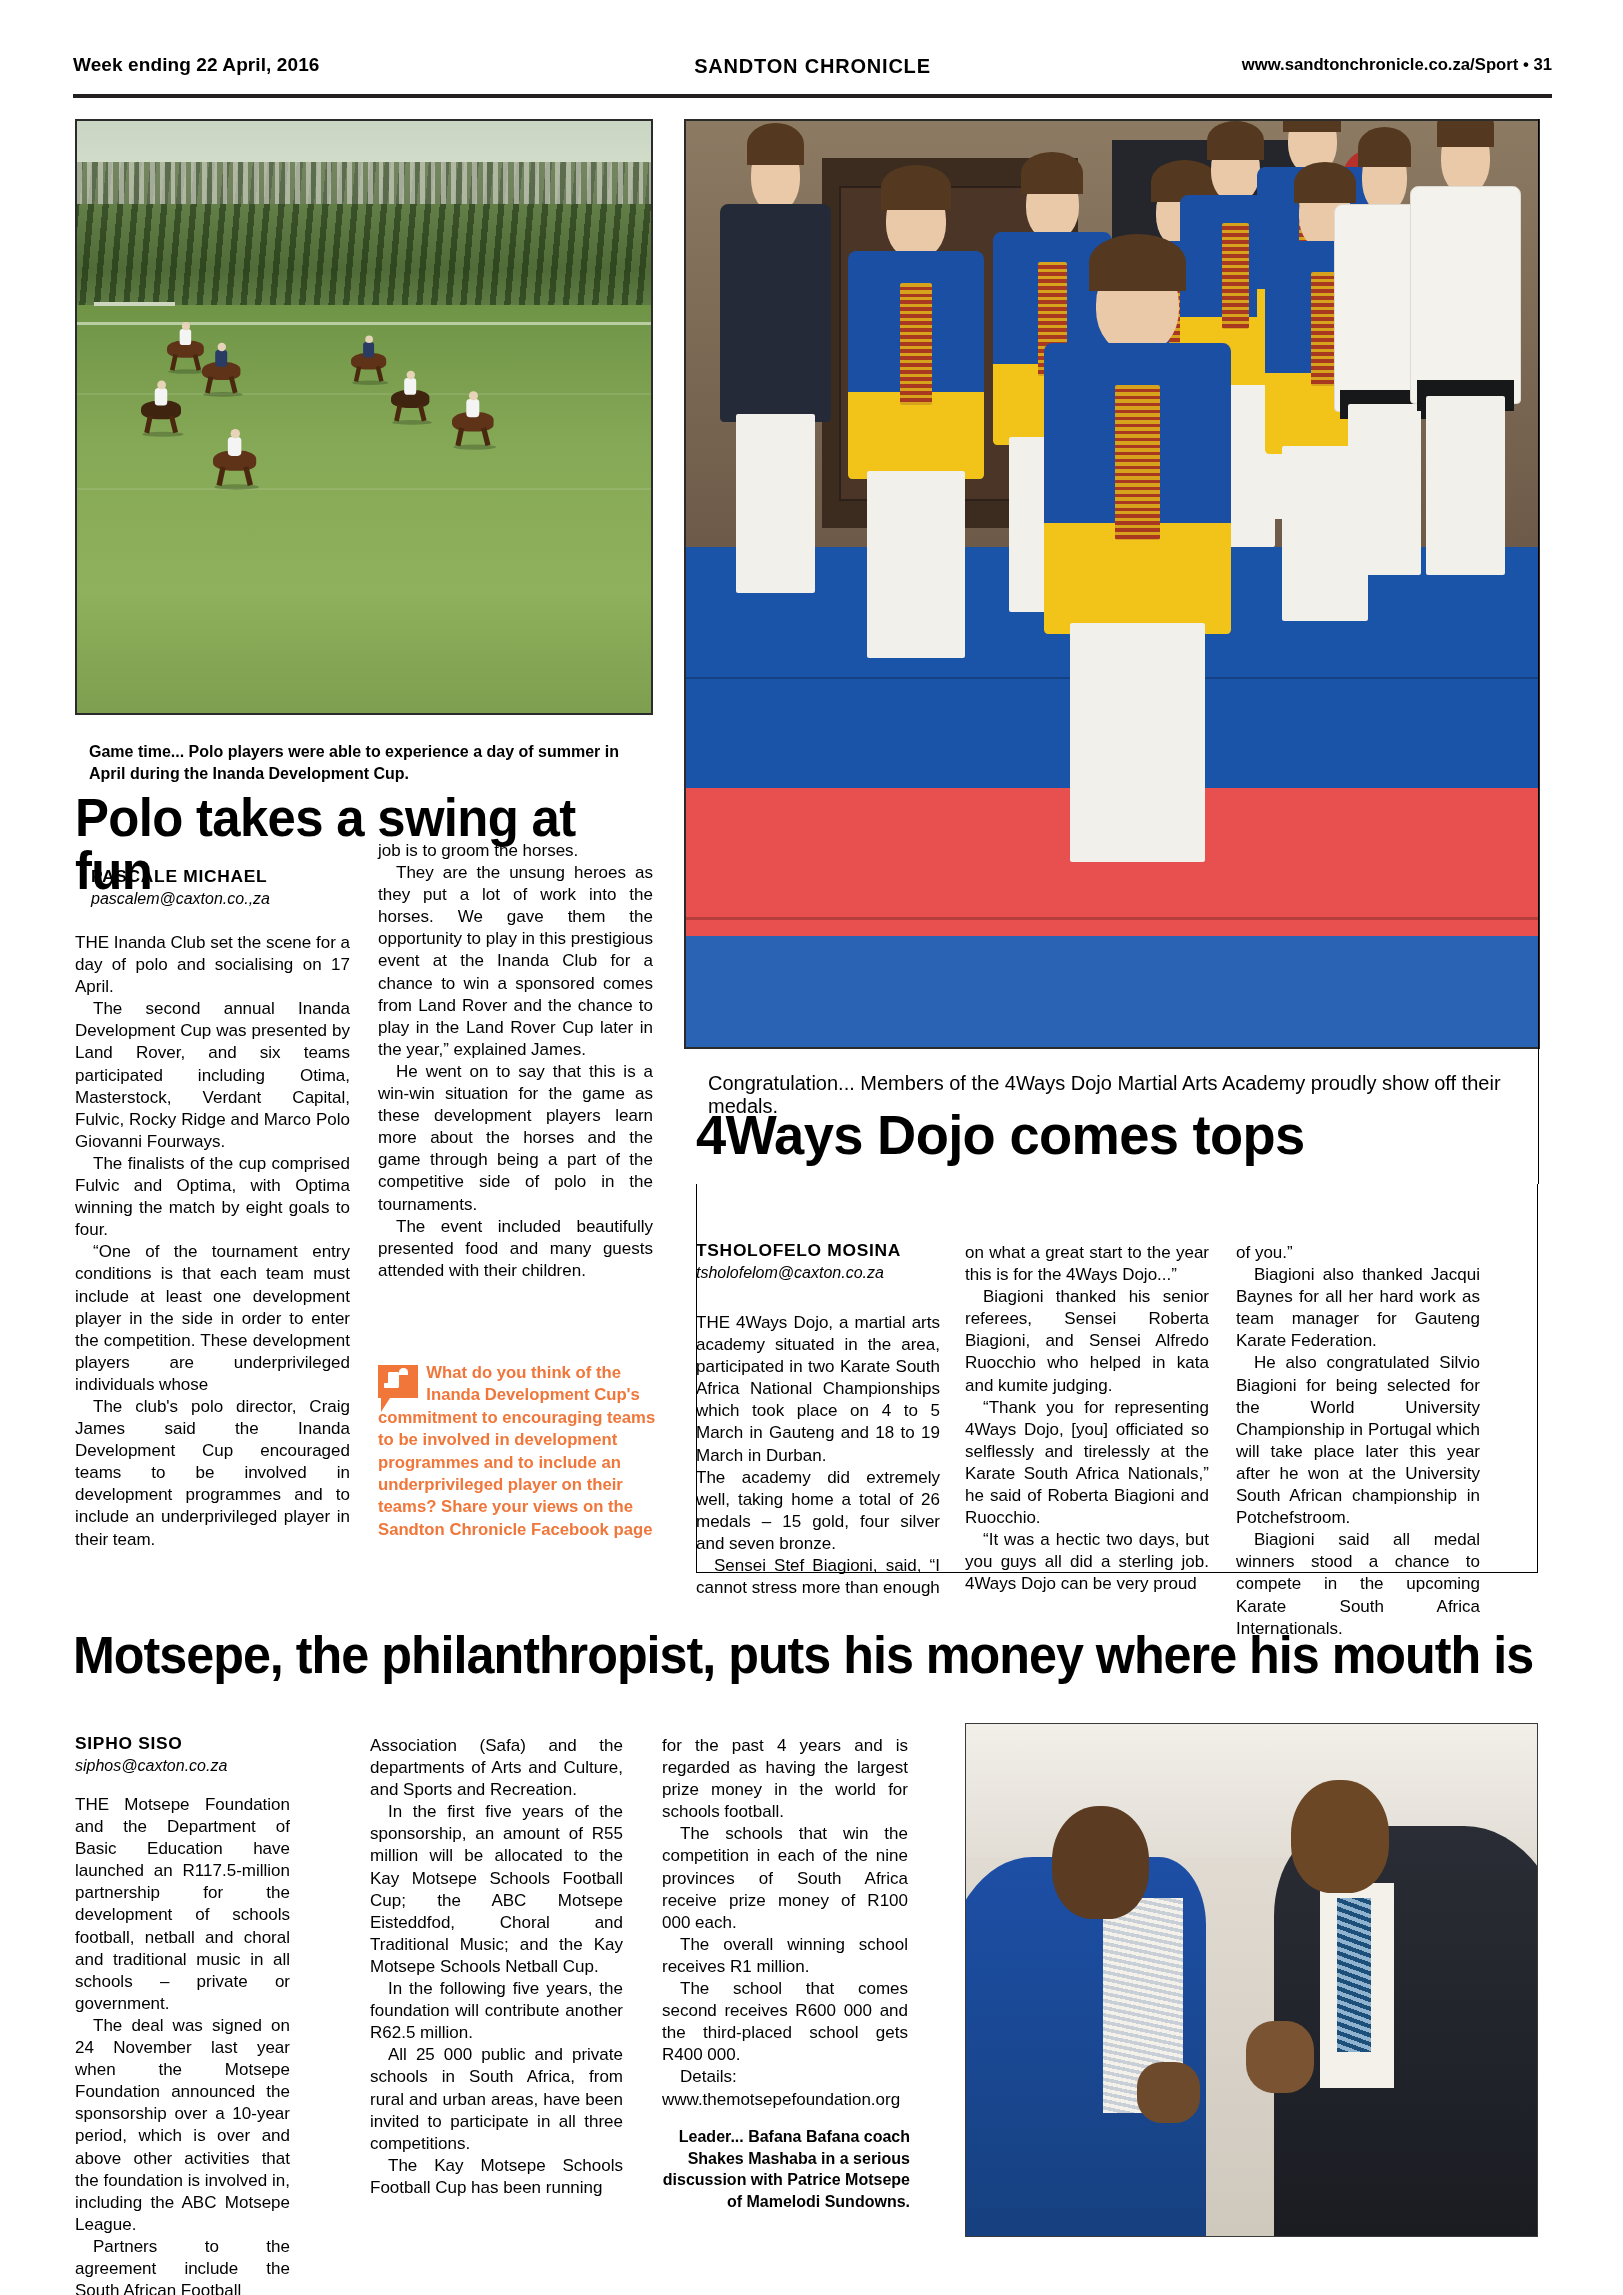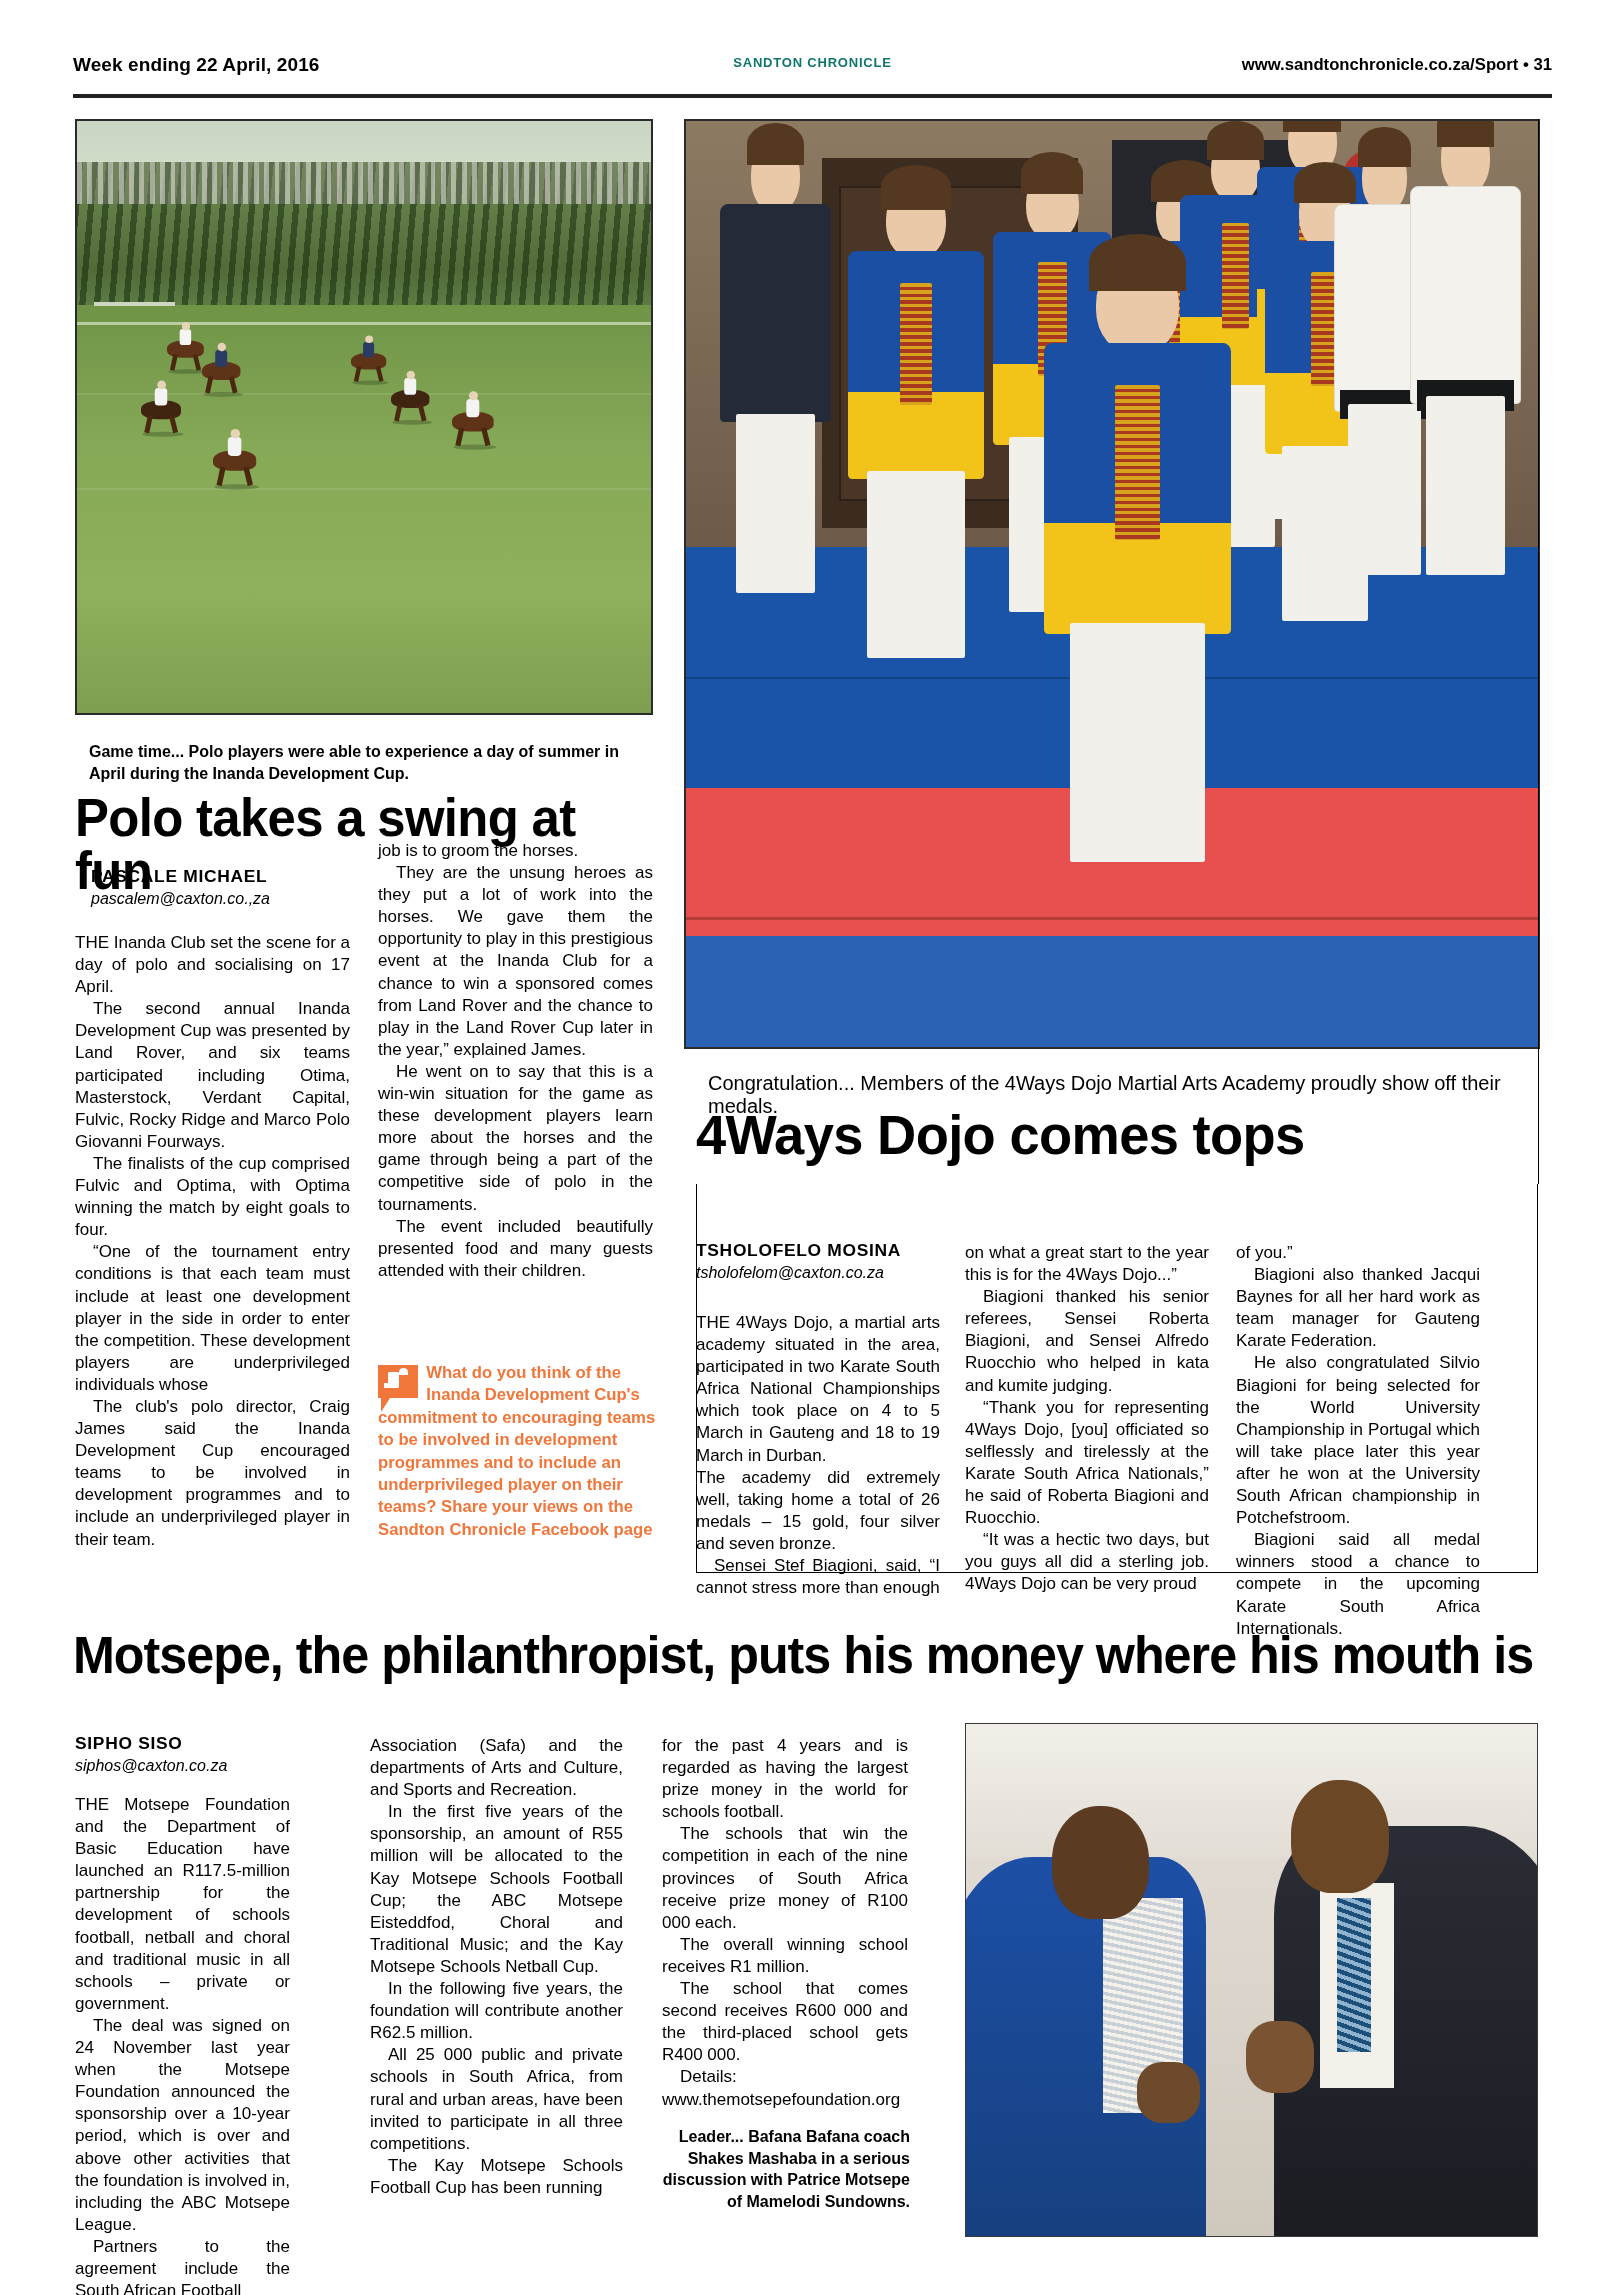--- a/index.html
+++ b/index.html
@@ -10,21 +10,21 @@
     color:#000;
     position:relative;
     overflow:hidden;
   }
   .page { position:absolute; left:0; top:0; width:1624px; height:1962px; background:#fff; }
 
   
   .masthead { position:absolute; left:73px; top:54px; width:1479px; height:33px; }
   .mast-date { position:absolute; left:0; top:0; font-size:19px; font-weight:bold; letter-spacing:0.1px; }
   .mast-title { position:absolute; left:50%; top:1.4px; transform:translateX(-50%);
-                font-size:13px; font-weight:bold; color:#0f766e; letter-spacing:0.8px; }
+                font-size:20px; font-weight:bold; color:#000000; letter-spacing:0.8px; }
   .mast-url { position:absolute; right:0; top:1.4px; font-size:16.7px; font-weight:bold; text-align:right; white-space:nowrap; }
   .mast-rule { position:absolute; left:73px; top:94px; width:1479px; height:3.5px; background:#231f20; }
 
   
   .polo-photo { position:absolute; left:75px; top:119px; width:578px; height:596px;
                 border:2.1px solid #2b2b2b; overflow:hidden; }
   .polo-sky { position:absolute; left:0; top:0; width:100%; height:14%;
               background:linear-gradient(#c9d6c3,#d9e2cf); }
   .polo-trees { position:absolute; left:0; top:7%; width:100%; height:26%;
               background:linear-gradient(#6f8a52,#46602f 70%,#5d7c44); }

